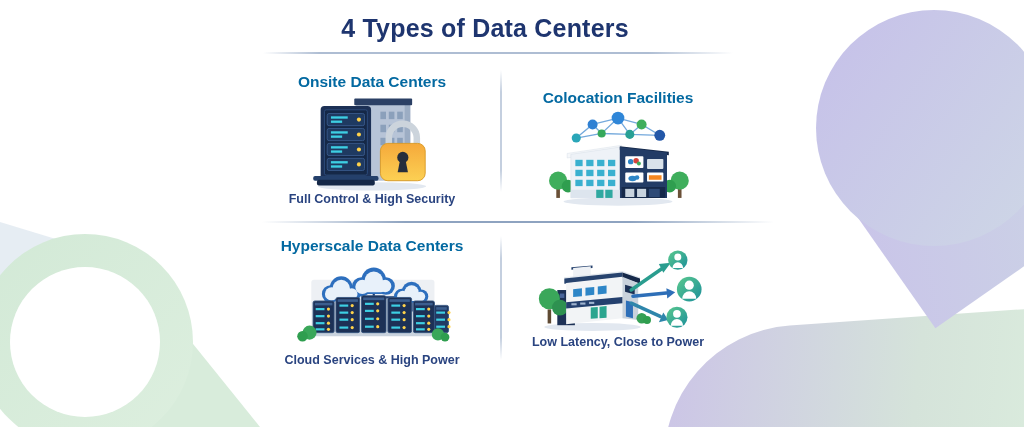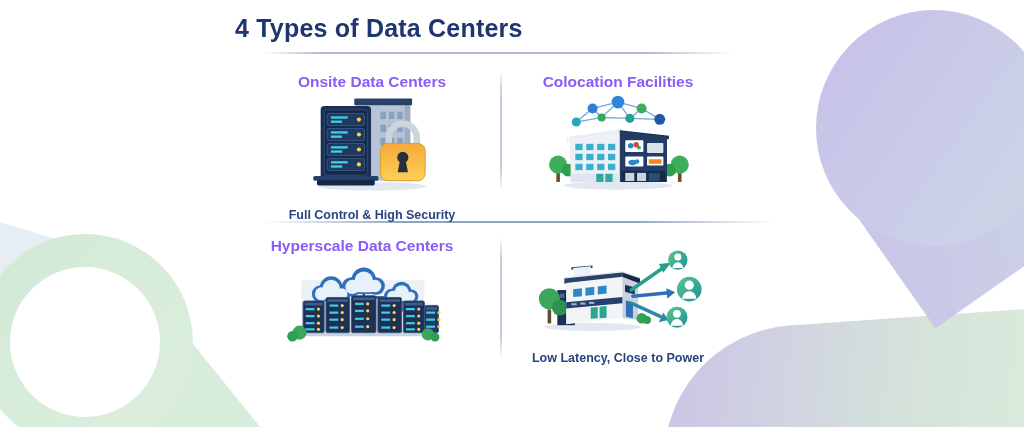--- a/index.html
+++ b/index.html
@@ -15,36 +15,36 @@
             transform-origin:top left;border-top-left-radius:135px;
             background:linear-gradient(100deg,#ccc6e6 5%,#d5e3da 55%,#dcefde 95%);}
   .bl-blue-wedge{left:0;top:222px;width:110px;height:120px;
                  background:#e2eaf1;clip-path:polygon(0 0,100% 28%,0 92%);opacity:.85;}
   .bl-green-wedge{left:50px;top:315px;width:210px;height:112px;
                   background:#d8ecdb;clip-path:polygon(57% 0,100% 100%,5% 100%);}
   .ring-outer{left:-23px;top:234px;width:216px;height:216px;border-radius:50%;
               background:linear-gradient(135deg,#d2e9d6,#ddefdf);}
   .ring-inner{left:10px;top:267px;width:150px;height:150px;border-radius:50%;background:#ffffff;}
   
-  .title{position:absolute;left:235px;top:14px;width:500px;
+  .title{position:absolute;left:235px;top:14px;width:500px;text-align:center;
          font-size:25px;font-weight:bold;color:#1e356f;letter-spacing:.2px;}
   .hdiv1{position:absolute;left:263px;top:52px;width:470px;height:2px;
          background:linear-gradient(90deg,rgba(174,189,211,0),#aebdd3 12%,#aebdd3 82%,rgba(174,189,211,0));}
   .hdiv2{position:absolute;left:262px;top:221px;width:512px;height:2px;
          background:linear-gradient(90deg,rgba(142,163,192,0),#8ea3c0 28%,#8ea3c0 72%,rgba(142,163,192,0));}
   .vdiv{position:absolute;left:500px;width:1.5px;
         background:linear-gradient(180deg,rgba(196,207,223,0),#c4cfdf 18%,#c4cfdf 82%,rgba(196,207,223,0));}
   .vdiv.r1{top:70px;height:122px;}
   .vdiv.r2{top:236px;height:124px;}
   .quad{position:absolute;width:220px;display:flex;flex-direction:column;align-items:center;padding-top:7px;}
-  .q1{left:262px;top:66px;} .q2{left:508px;top:66px;}
-  .q3{left:252px;top:230px;} .q4{left:508px;top:230px;}
-  .quad h2{margin:0;font-size:15.5px;font-weight:bold;color:#8b5cf6;}
+  .q1{left:262px;top:66px;} .q2{left:508px;top:82px;}
+  .q3{left:262px;top:230px;} .q4{left:508px;top:230px;}
+  .quad h2{margin:0;font-size:15.5px;font-weight:bold;color:#0369a1;}
   .quad .icon{margin-top:2px;line-height:0;}
-  .cap{margin-top:17px;font-size:12.5px;font-weight:600;color:#2a4480;}
+  .cap{margin-top:1px;font-size:12.5px;font-weight:600;color:#2a4480;}
 </style>
 </head>
 <body>
 
 <div class="canvas">
 
   <div class="decor br-panel"></div>
   <div class="decor blob-tail"></div>
   <div class="decor blob-head"></div>
   <div class="decor bl-blue-wedge"></div>
@@ -250,20 +250,21 @@
           <use href="#srow" x="145" y="81"></use>
         <use href="#srow" x="168" y="62"></use>
           <use href="#srow" x="168" y="70"></use>
           <use href="#srow" x="168" y="78"></use>
         <circle cx="24" cy="86" r="8" fill="#3aa75a"></circle>
           <circle cx="16" cy="90" r="6" fill="#2f9e4f"></circle>
         <circle cx="170" cy="88" r="7" fill="#3aa75a"></circle>
           <circle cx="178" cy="91" r="5" fill="#2f9e4f"></circle>
       </svg>
     </div>
+    <div class="cap">Cloud Services &amp; High Power</div>
   </div>
 
   <div class="quad q4">
     <div class="icon">
       <svg width="180" height="95" viewBox="0 0 190 108">
         <defs>
           <linearGradient id="ug" x1="0" y1="0" x2="1" y2="1">
             <stop offset="0" stop-color="#5bc98e"></stop>
               <stop offset="1" stop-color="#1b8f9a"></stop>
           </linearGradient>

